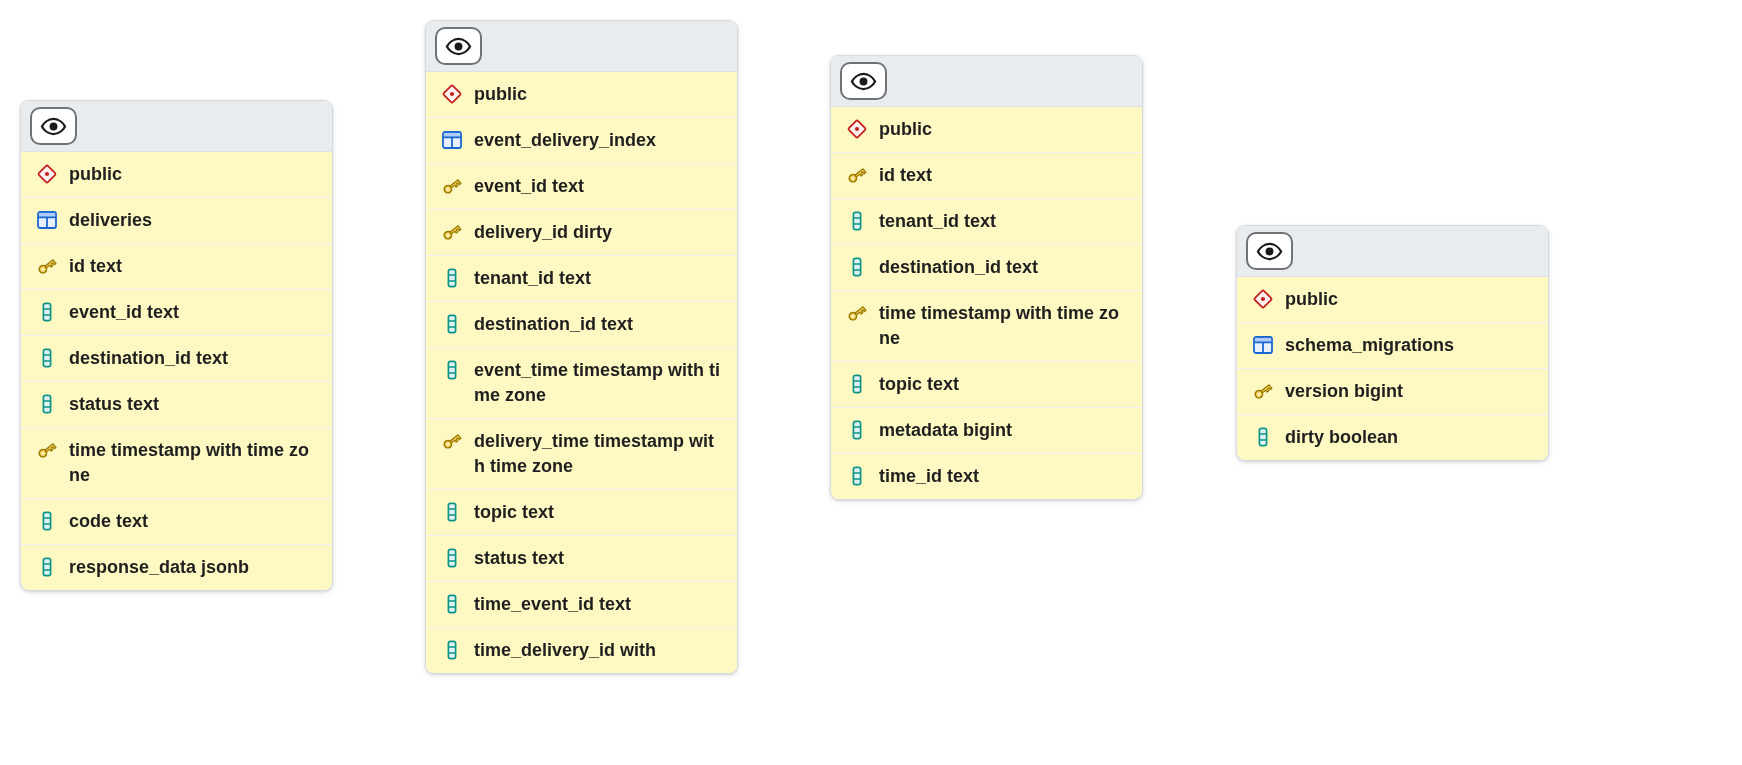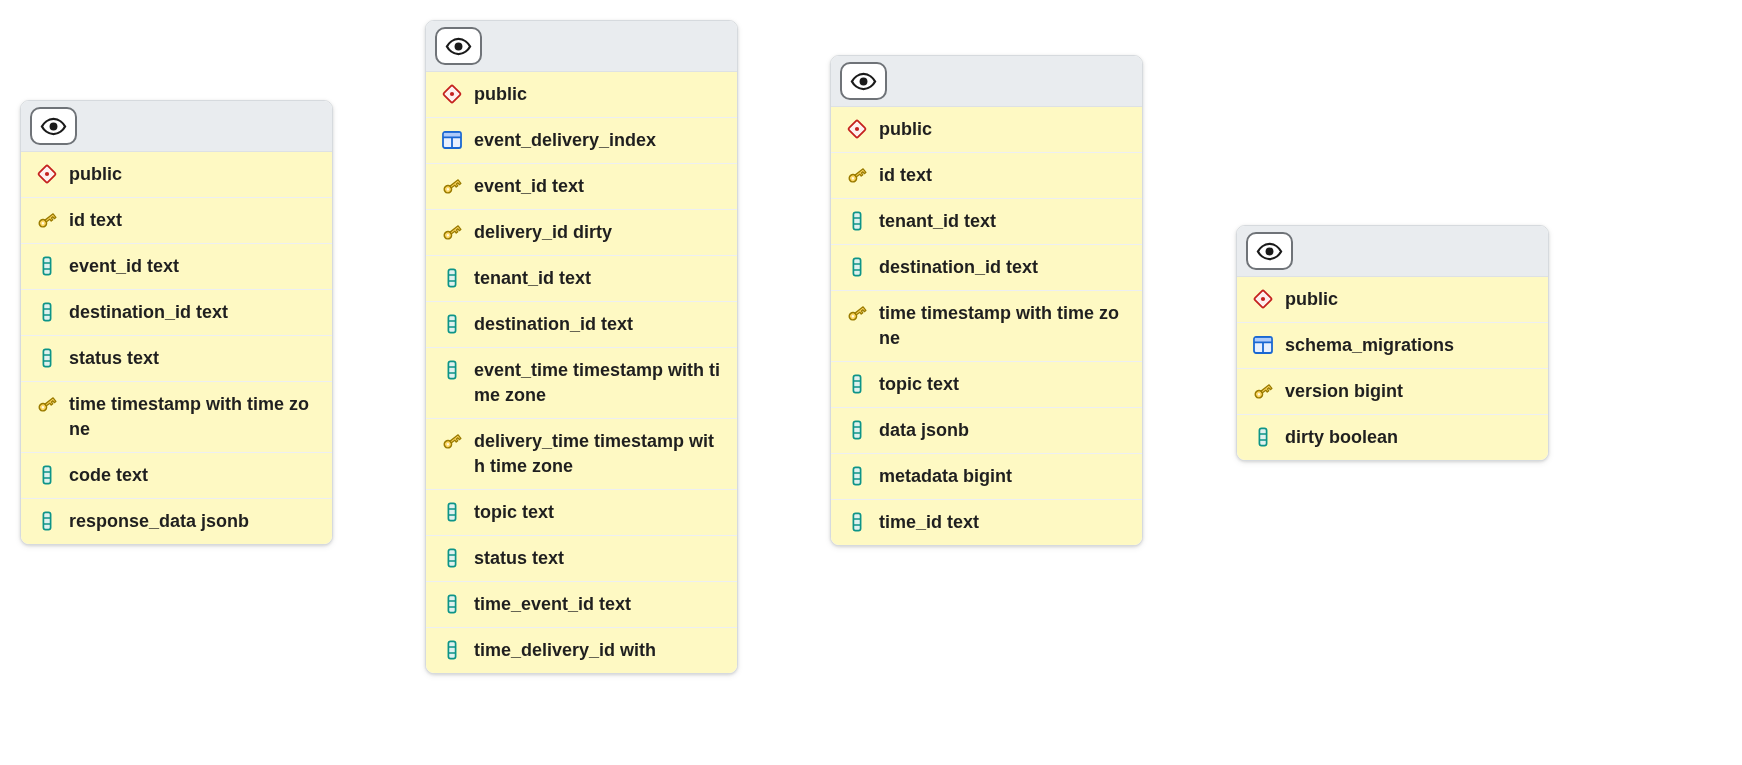--- a/index.html
+++ b/index.html
@@ -108,20 +108,26 @@
             <use href="#i-eye"></use>
           </svg>
       </button>
     </header>
     <div class="row bold-row">
       <svg class="ic">
           <use href="#i-schema"></use>
         </svg>
       <span class="lbl">public</span>
     </div>
+    <div class="row bold-row">
+      <svg class="ic">
+          <use href="#i-table"></use>
+        </svg>
+      <span class="lbl">deliveries</span>
+    </div>
     <div class="row">
       <svg class="ic">
           <use href="#i-key"></use>
         </svg>
       <span class="lbl">id text</span>
     </div>
     <div class="row">
       <svg class="ic">
           <use href="#i-col"></use>
         </svg>
@@ -282,26 +288,20 @@
     <div class="row">
       <svg class="ic">
           <use href="#i-col"></use>
         </svg>
       <span class="lbl">topic text</span>
     </div>
     <div class="row">
       <svg class="ic">
           <use href="#i-col"></use>
         </svg>
-      <span class="lbl">data jsonb</span>
-    </div>
-    <div class="row">
-      <svg class="ic">
-          <use href="#i-col"></use>
-        </svg>
       <span class="lbl">metadata bigint</span>
     </div>
     <div class="row">
       <svg class="ic">
           <use href="#i-col"></use>
         </svg>
       <span class="lbl">time_id text</span>
     </div>
   </section>
 

